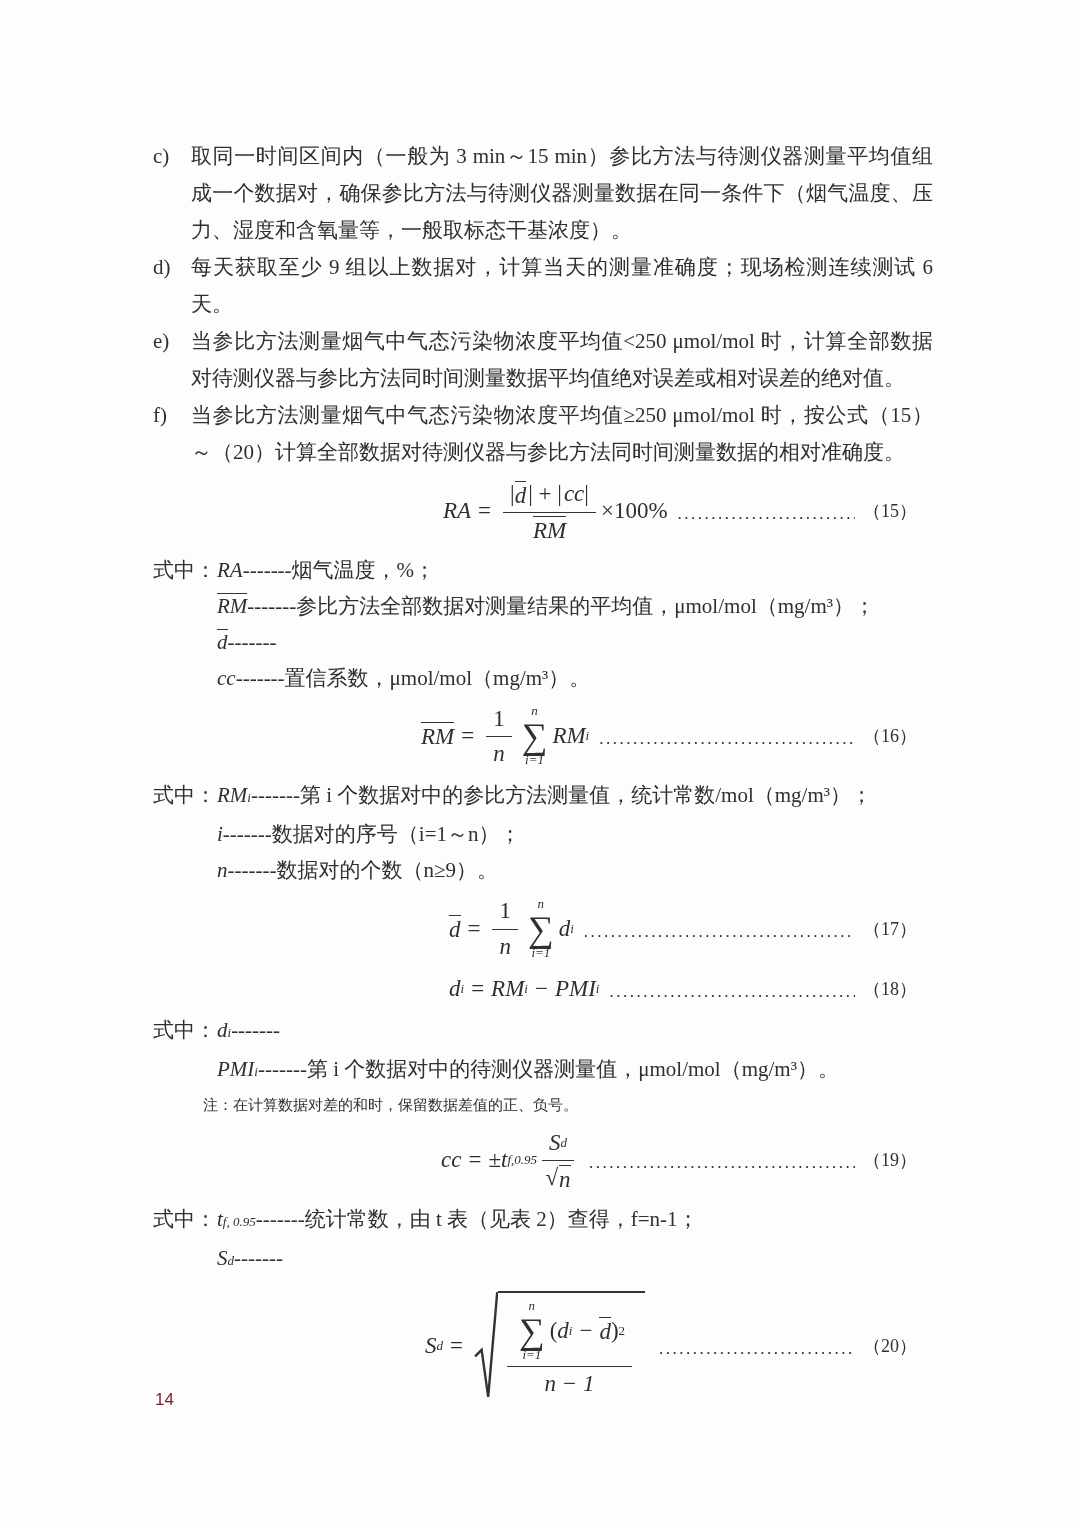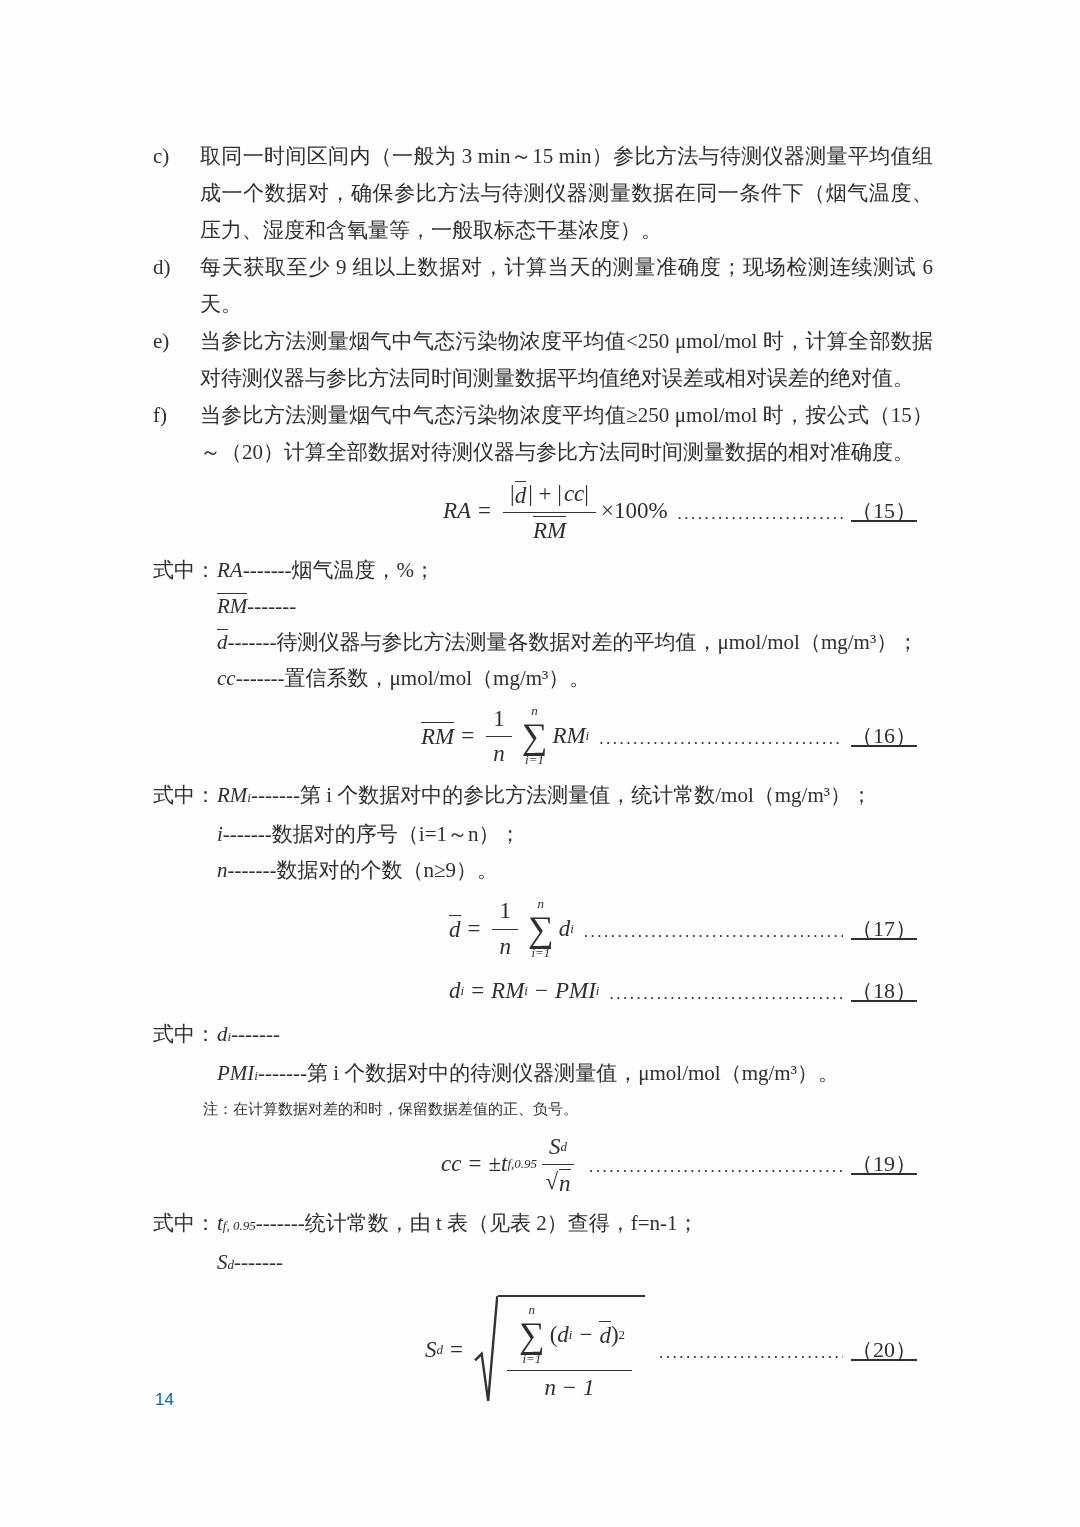--- a/index.html
+++ b/index.html
@@ -3,29 +3,29 @@
 <meta charset="utf-8">
 <style>
   html,body{margin:0;padding:0;}
   body{width:1080px;height:1527px;background:#fdfdfd;font-family:"Liberation Serif","DejaVu Serif",serif;color:#2f2f2f;}
   .page{position:relative;width:1080px;height:1527px;overflow:hidden;background:#fdfdfd;}
   .content{position:absolute;left:153px;top:138px;width:780px;}
 
   
   .li{display:flex;font-size:21px;line-height:37px;}
   .li-label{width:38px;flex:0 0 38px;}
-  .li-text{flex:1;text-align:justify;margin-left:9px;}
+  .li-text{flex:1;text-align:justify;}
 
   
   .formula{display:flex;align-items:center;padding-right:16px;font-size:23px;margin:8px 0;}
   .math{display:inline-flex;align-items:center;white-space:nowrap;}
   .var{font-style:italic;}
   .upright{font-style:normal;}
   .op{font-style:normal;padding:0 7px;}
-  .tag{font-style:normal;font-size:22px;white-space:nowrap;text-decoration:underline;}
+  .tag{font-style:normal;font-size:18px;white-space:nowrap;}
   .leader{flex:1;overflow:hidden;white-space:nowrap;letter-spacing:2.5px;font-size:17px;margin:6px 8px 0 10px;font-style:normal;}
 
   .frac{display:inline-flex;flex-direction:column;align-items:center;text-align:center;margin:0 5px;line-height:1.25;}
   .fnum{border-bottom:1.7px solid #333;padding:1px 7px 3px;display:inline-flex;align-items:center;}
   .fden{padding-top:3px;display:inline-flex;align-items:center;}
 
   .ol{display:inline-block;border-top:1.7px solid #333;padding-top:1px;line-height:1.12;}
 
   .sum{display:inline-flex;flex-direction:column;align-items:center;line-height:1;margin:0 5px;}
   .slim{font-size:13px;font-style:italic;line-height:1.15;}
@@ -42,21 +42,21 @@
   
   .defs{margin:4px 0 2px;}
   .defrow{display:flex;align-items:baseline;font-size:21px;line-height:36px;white-space:nowrap;}
   .def-prefix{width:64px;flex:0 0 64px;font-style:normal;}
   .cont{margin-left:64px;}
   .def-term{font-style:italic;}
   .def-dashes{font-style:normal;}
   .def-desc{font-style:normal;}
   .note{font-size:15px;line-height:30px;margin-left:50px;font-style:normal;}
 
-  .pagenum{position:absolute;left:155px;top:1390px;font-size:17px;font-family:"Liberation Sans","DejaVu Sans",sans-serif;color:#0369a1;}
+  .pagenum{position:absolute;left:155px;top:1390px;font-size:17px;font-family:"Liberation Sans","DejaVu Sans",sans-serif;color:#7f1d1d;}
 </style>
 </head>
 <body>
 
 <div class="page">
   <div class="content">
 
     <div>
       <div class="li">
         <span class="li-label">c)</span>
@@ -101,25 +101,25 @@
     <div class="defs">
       <div class="defrow">
         <span class="def-prefix">式中：</span>
         <span class="def-term">RA</span>
         <span class="def-dashes">-------</span>
         <span class="def-desc">烟气温度，%；</span>
       </div>
       <div class="defrow cont">
         <span class="def-term ol">RM</span>
         <span class="def-dashes"> -------</span>
+        <span class="def-desc">参比方法全部数据对测量结果的平均值，μmol/mol（mg/m³）；</span>
       </div>
       <div class="defrow cont">
         <span class="def-term ol">d</span>
         <span class="def-dashes"> -------</span>
-        <span class="def-desc">待测仪器与参比方法测量各数据对差的平均值，μmol/mol（mg/m³）；</span>
       </div>
       <div class="defrow cont">
         <span class="def-term">cc</span>
         <span class="def-dashes">-------</span>
         <span class="def-desc">置信系数，μmol/mol（mg/m³）。</span>
       </div>
     </div>
 
     <div class="formula" style="padding-left:268px;">
       <span class="math">

